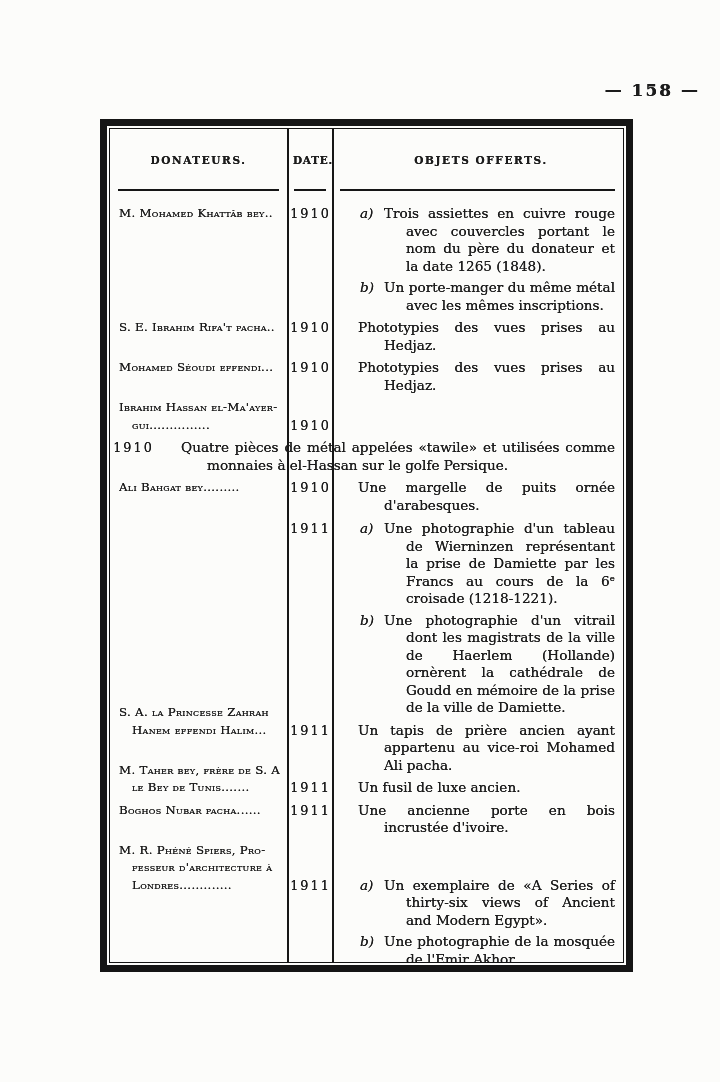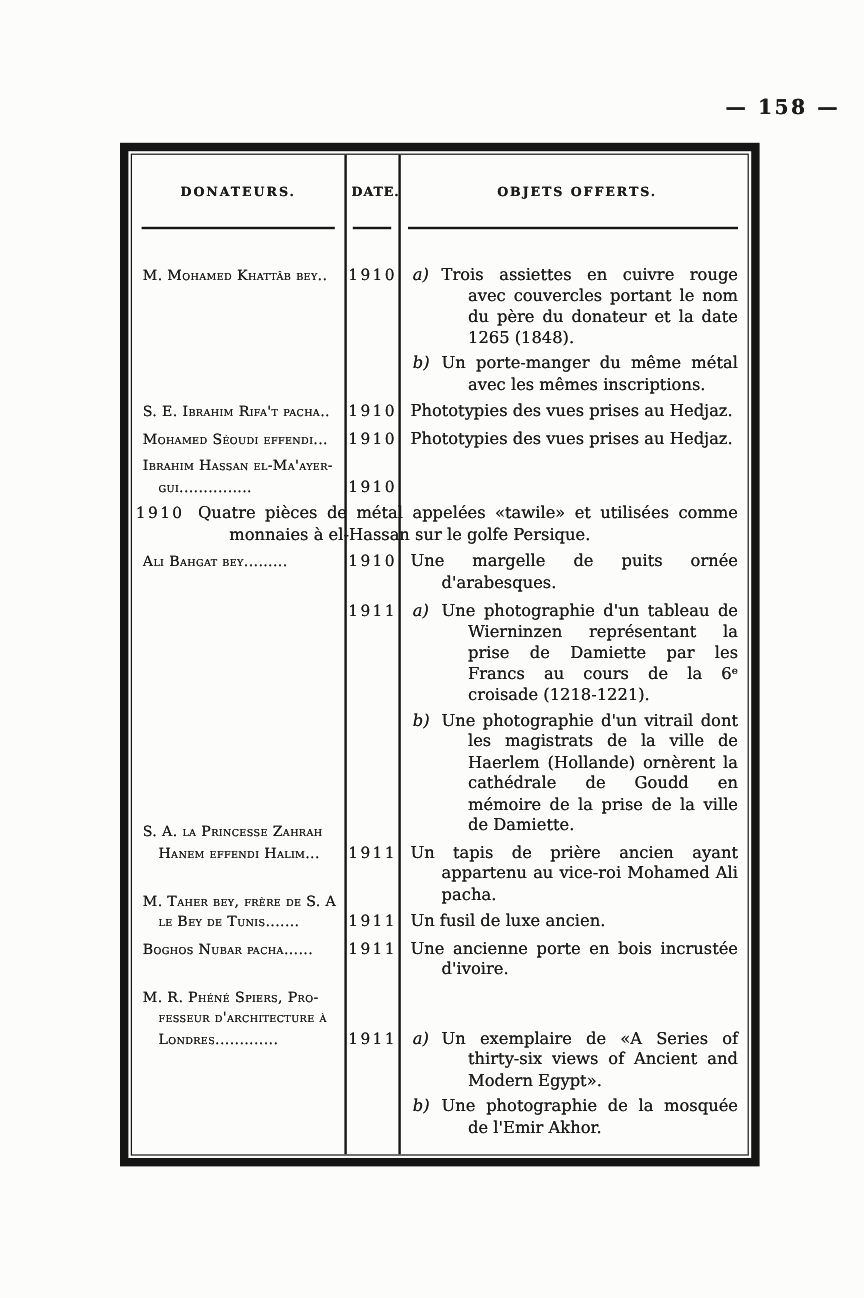--- a/index.html
+++ b/index.html
@@ -42,32 +42,32 @@
   .th-donateurs{width:177px;}
   .th-date{width:52px;letter-spacing:.8px;}
   .th-objets{flex:1;}
   .head-rule{position:absolute;bottom:0;height:2px;background:#161616;}
   .hr-donateurs{left:8px;width:161px;}
   .hr-date{left:184px;width:32px;}
   .hr-objets{left:230px;right:8px;}
 
   .tbody{position:relative;padding-top:14px;}
   .row{display:flex;margin-top:5px;}
-  .row:first-child{margin-top:16px;}
+  .row:first-child{margin-top:0;}
 
   .donor-cell{width:177px;flex:none;box-sizing:border-box;padding:0 6px 0 9px;}
   .donor-line{
     font-size:11.8px;line-height:17.5px;
     font-variant:small-caps;letter-spacing:.3px;
     text-shadow:0 0 .5px currentColor;white-space:nowrap;overflow:hidden;
   }
   .donor-line.cont{padding-left:13px;}
 
   .entries{flex:1;min-width:0;}
-  .entry{display:flex;}
+  .entry{display:flex;gap:16px;}
   .entry + .entry{margin-top:6px;}
   .date-cell{
     width:45px;flex:none;text-align:center;
     font-size:12.8px;line-height:17.5px;letter-spacing:2px;
     padding-left:2px;box-sizing:border-box;
     text-shadow:0 0 .5px currentColor;
   }
   .objects-cell{flex:1;min-width:0;box-sizing:border-box;padding:0 8px 0 10px;}
 
   .object{font-size:13.6px;line-height:17.5px;text-shadow:0 0 .4px currentColor;}

